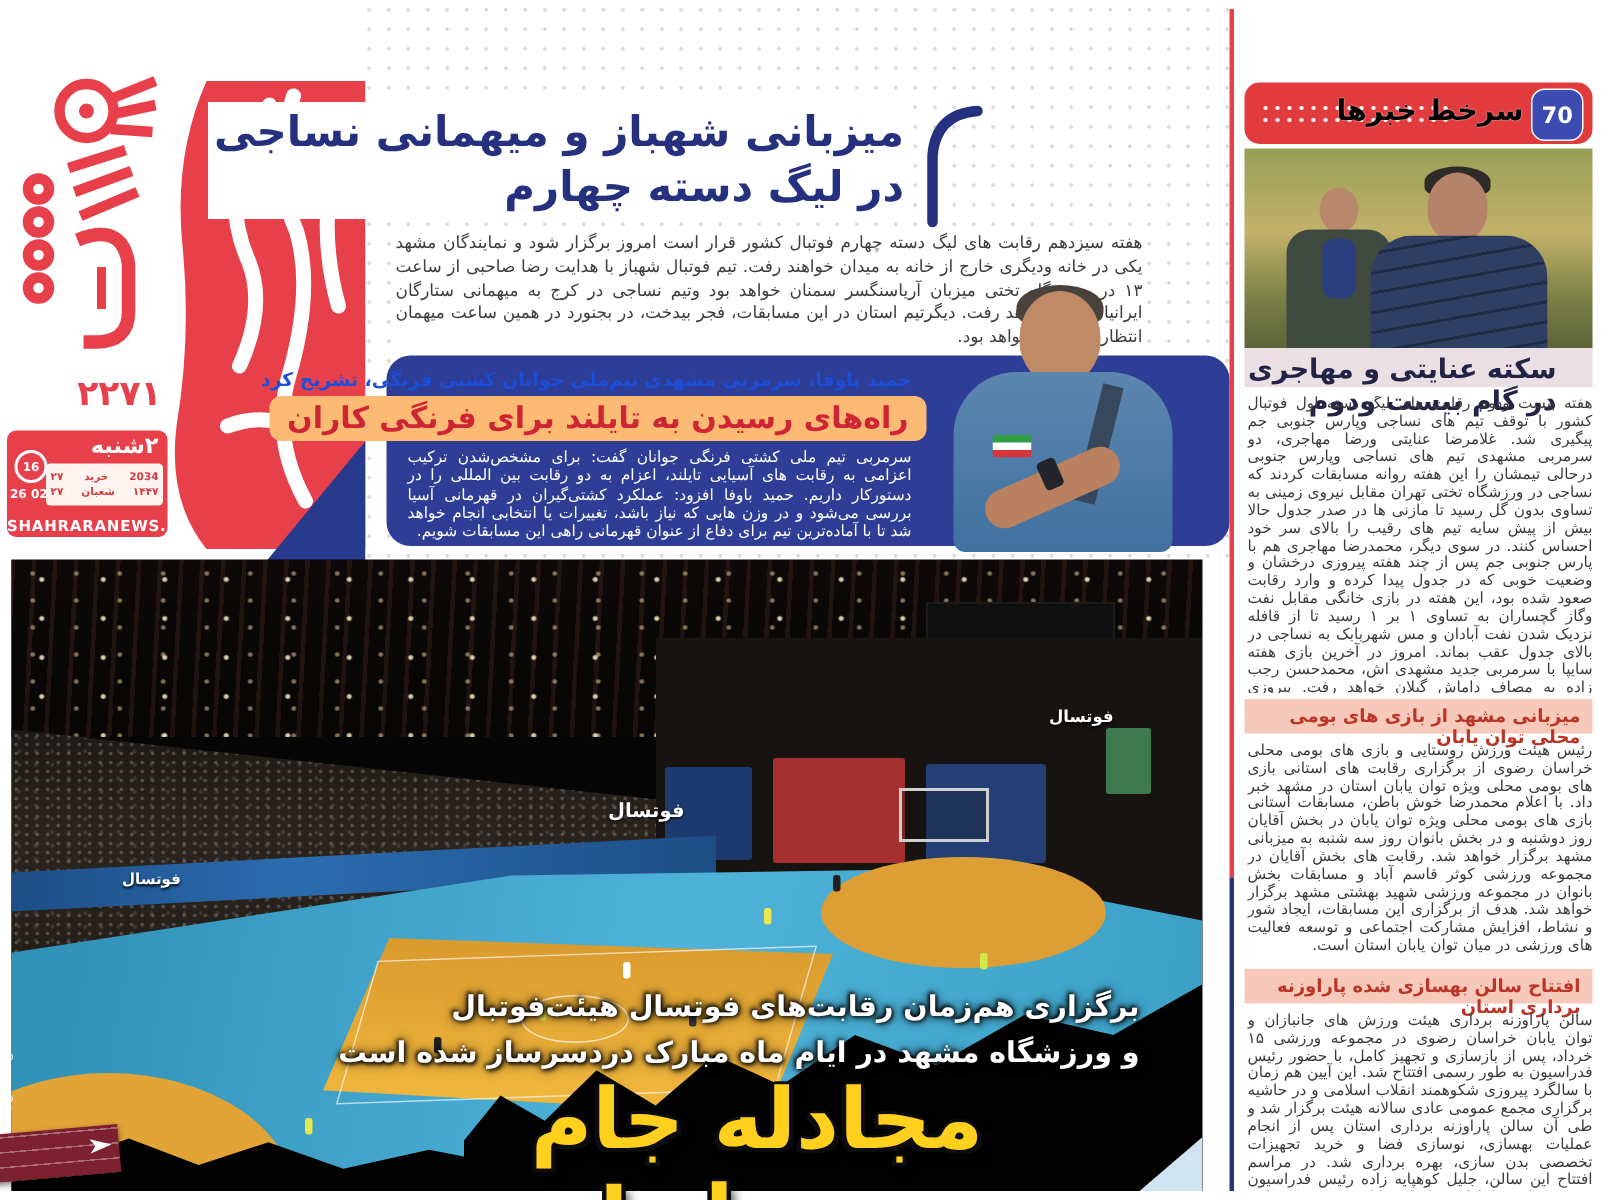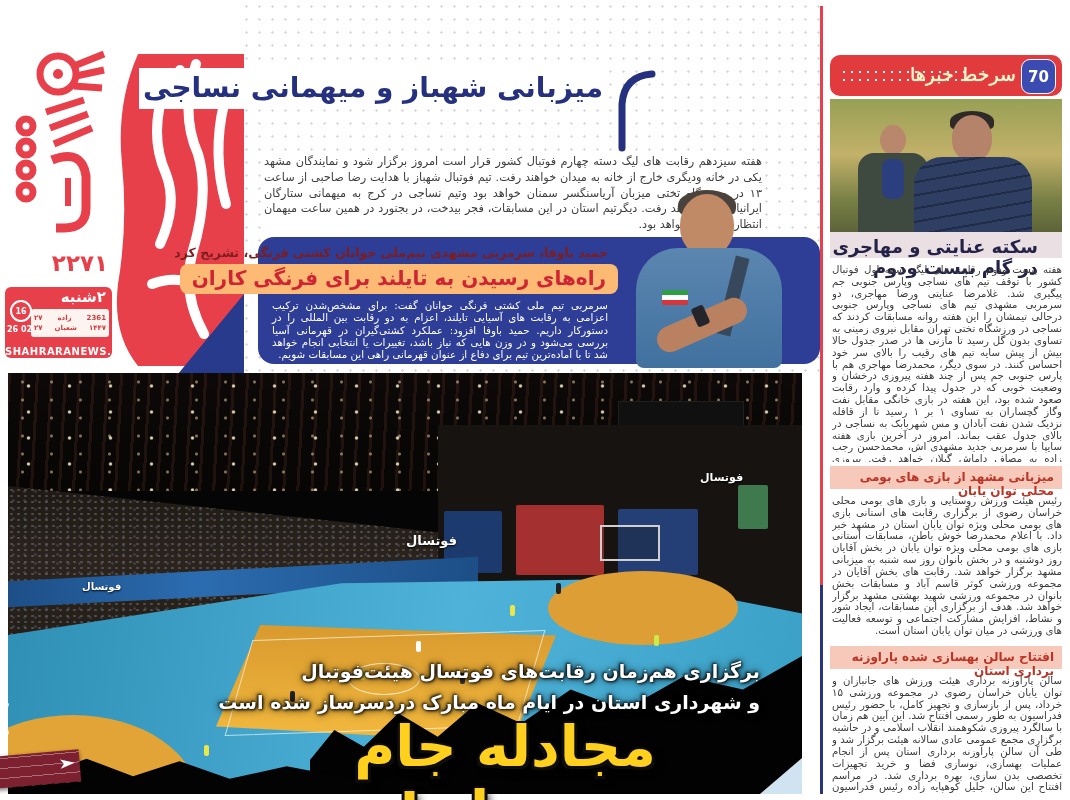--- a/index.html
+++ b/index.html
@@ -28,21 +28,21 @@
     background-size:13px 13px;}
   .lead-headline{right:463px;top:68px;text-align:right;color:#25317e;font-weight:bold;
     font-size:28px;line-height:1.32;background:#fff;padding:2px 4px;}
   .lead-headline span{display:block;}
   .lead-body{left:262px;top:152px;width:498px;background:#fff;color:#3d3d3d;
     font-size:11.3px;line-height:1.4;text-align:justify;padding:2px;}
   .lead-bracket{left:612px;top:68px;}
 
   
   .wrestle-box{left:258px;top:237px;width:562px;height:127px;background:#2e3d96;border-radius:16px;}
-  .wrestle-kicker{right:462px;top:245px;color:#7f1d1d;font-size:12.5px;font-weight:bold;}
+  .wrestle-kicker{right:462px;top:245px;color:#1d4ed8;font-size:12.5px;font-weight:bold;}
   .wrestle-headline{right:452px;top:264px;background:#fdba74;color:#cf2433;font-weight:bold;
     font-size:20px;padding:2px 12px 4px;border-radius:8px;}
   .wrestle-body{left:272px;top:299px;width:336px;color:#fff;font-size:10.3px;line-height:1.2;
     text-align:justify;}
   
   .wrestler{left:598px;top:194px;width:210px;height:174px;}
   .w-head{position:absolute;left:82px;top:0;width:54px;height:62px;background:#c08a66;
     border-radius:50% 50% 46% 46%;}
   .w-hair{position:absolute;left:80px;top:-4px;width:58px;height:30px;background:#4a423c;
     border-radius:50% 50% 40% 40%;}
@@ -110,21 +110,21 @@
     box-shadow:0 2px 4px rgba(0,0,0,.5);
     background-image:repeating-linear-gradient(0deg,transparent 0 9px,rgba(255,255,255,.35) 9px 10px);}
   .ribbon .arrow{position:absolute;right:6px;top:4px;color:#fff;font-size:15px;transform:scaleX(1.4);}
   .corner-cut{left:760px;top:758px;width:42px;height:36px;background:#cfe3f0;
     clip-path:polygon(100% 0,100% 100%,0 100%);}
 
   
   .divider-red{left:820px;top:6px;width:3px;height:579px;background:#e8404b;}
   .divider-navy{left:820px;top:585px;width:3px;height:209px;background:#27357e;}
   .sb-banner{left:830px;top:55px;width:232px;height:41px;background:#e23b3e;border-radius:10px;}
-  .sb-banner-title{position:absolute;right:46px;top:8px;color:#fef9c3;font-size:19px;font-weight:normal;
+  .sb-banner-title{position:absolute;right:46px;top:8px;color:#000000;font-size:19px;font-weight:bold;
     text-shadow:0 0 1px #fff;}
   .sb-logo{position:absolute;right:6px;top:4px;width:33px;height:33px;background:#3b4bb1;
     border-radius:9px;color:#fff;font-weight:bold;font-size:15px;display:flex;align-items:center;
     justify-content:center;border:1px solid #fff;}
   .sb-dots{position:absolute;left:10px;top:13px;width:128px;height:15px;
     background-image:radial-gradient(circle,#fff 1.2px,transparent 1.5px);background-size:8px 8px;}
   .sb-photo{left:830px;top:99px;width:232px;height:133px;overflow:hidden;
     background:linear-gradient(180deg,#97a055 0%,#c3b169 42%,#7a8146 75%,#5c6338 100%);}
   .coach-front-head{position:absolute;left:122px;top:16px;width:40px;height:46px;background:#b5826a;border-radius:50% 50% 45% 45%;}
   .coach-front-hair{position:absolute;left:120px;top:12px;width:44px;height:20px;background:#2e2a28;border-radius:50% 50% 30% 30%;}
@@ -188,35 +188,36 @@
   </div>
 
   <div class="abs issue-number">۲۲۷۱</div>
 
   <div class="abs date-box">
     <span class="date-day">۲شنبه</span>
     <span class="date-badge">16</span>
     <span class="date-code">26 02</span>
     <div class="date-mid">
       <div class="date-row">
-        <span>2361</span>
-        <span>زاده</span>
+        <span>2034</span>
+        <span>خرید</span>
         <span>۲۷</span>
       </div>
       <div class="date-row">
         <span>۱۴۴۷</span>
         <span>شعبان</span>
         <span>۲۷</span>
       </div>
     </div>
     <span class="date-site">SHAHRARANEWS.IR</span>
   </div>
 
   <div class="abs lead-headline rtl">
     <span>میزبانی شهباز و میهمانی نساجی</span>
+    <span>در لیگ دسته چهارم</span>
   </div>
   <div class="abs lead-bracket">
     <svg width="46" height="88" viewBox="0 0 46 88">
       <path d="M40 6 Q12 8 10 36 L10 80" fill="none" stroke="#25317e" stroke-width="7" stroke-linecap="round"></path>
     </svg>
   </div>
   <div class="abs lead-body rtl">هفته سیزدهم رقابت های لیگ دسته چهارم فوتبال کشور قرار است امروز برگزار شود و نمایندگان مشهد یکی در خانه ودیگری خارج از خانه به میدان خواهند رفت. تیم فوتبال شهباز با هدایت رضا صاحبی از ساعت ۱۳ در ورزشگاه تختی میزبان آریاسنگسر سمنان خواهد بود وتیم نساجی در کرج به میهمانی ستارگان ایرانیان البرز خواهد رفت. دیگرتیم استان در این مسابقات، فجر بیدخت، در بجنورد در همین ساعت میهمان انتظار این شهر خواهد بود.</div>
 
   <div class="abs wrestle-box"></div>
   <div class="abs wrestle-kicker rtl">حمید باوفا، سرمربی مشهدی تیم‌ملی جوانان کشتی فرنگی، تشریح کرد</div>
@@ -265,21 +266,21 @@
     <span class="f-player" style="left:452px;top:300px;background:#333;"></span>
     <span class="f-player" style="left:502px;top:232px;background:#e8e84a;"></span>
     <span class="f-player" style="left:548px;top:210px;background:#222;"></span>
     <span class="f-player" style="left:646px;top:262px;background:#cfe84a;"></span>
     <div class="f-crowd-right"></div>
     <div class="f-crowd-left"></div>
   </div>
 
   <div class="abs futsal-subhead rtl">
     <span>برگزاری هم‌زمان رقابت‌های فوتسال هیئت‌فوتبال</span>
-    <span>و شهرداری استان در ایام ماه مبارک دردسرساز شده است</span>
+    <span>و ورزشگاه مشهد در ایام ماه مبارک دردسرساز شده است</span>
   </div>
   <div class="abs futsal-headline rtl">مجادله جام رمضان!</div>
   <div class="abs photo-credit">عکس: محسن بخشنده</div>
   <div class="abs ribbon">
     <span class="arrow">➤</span>
   </div>
   <div class="abs corner-cut"></div>
 
   <div class="abs divider-red"></div>
   <div class="abs divider-navy"></div>

